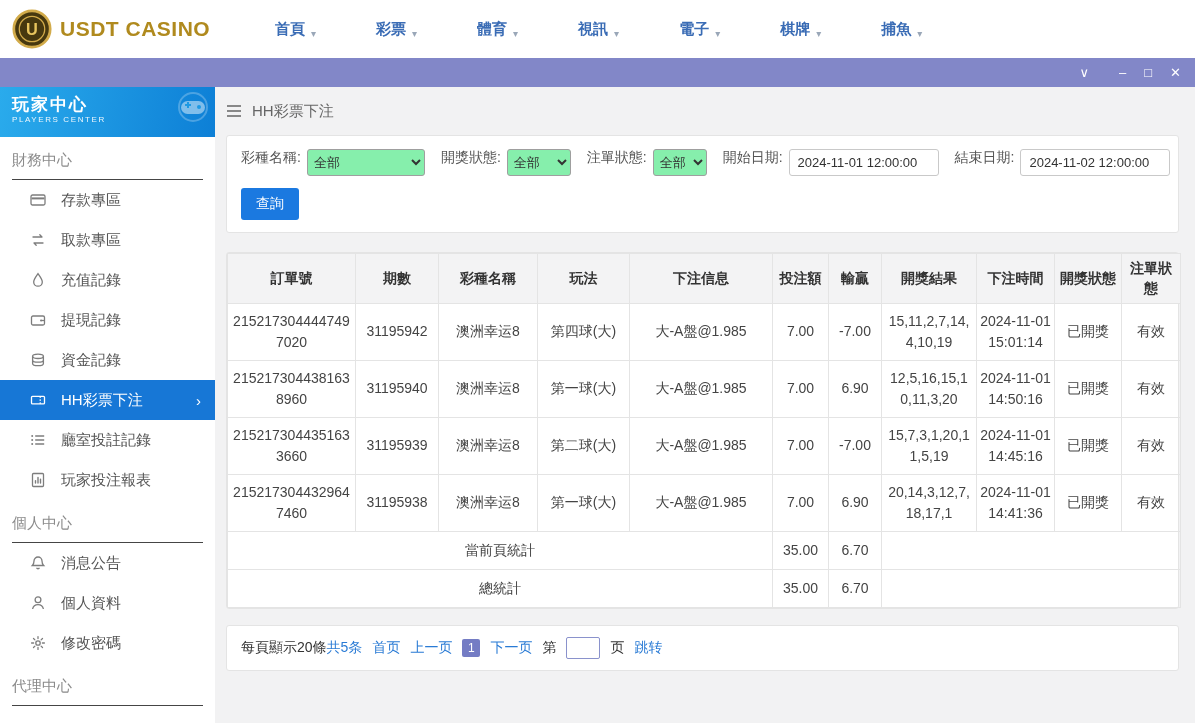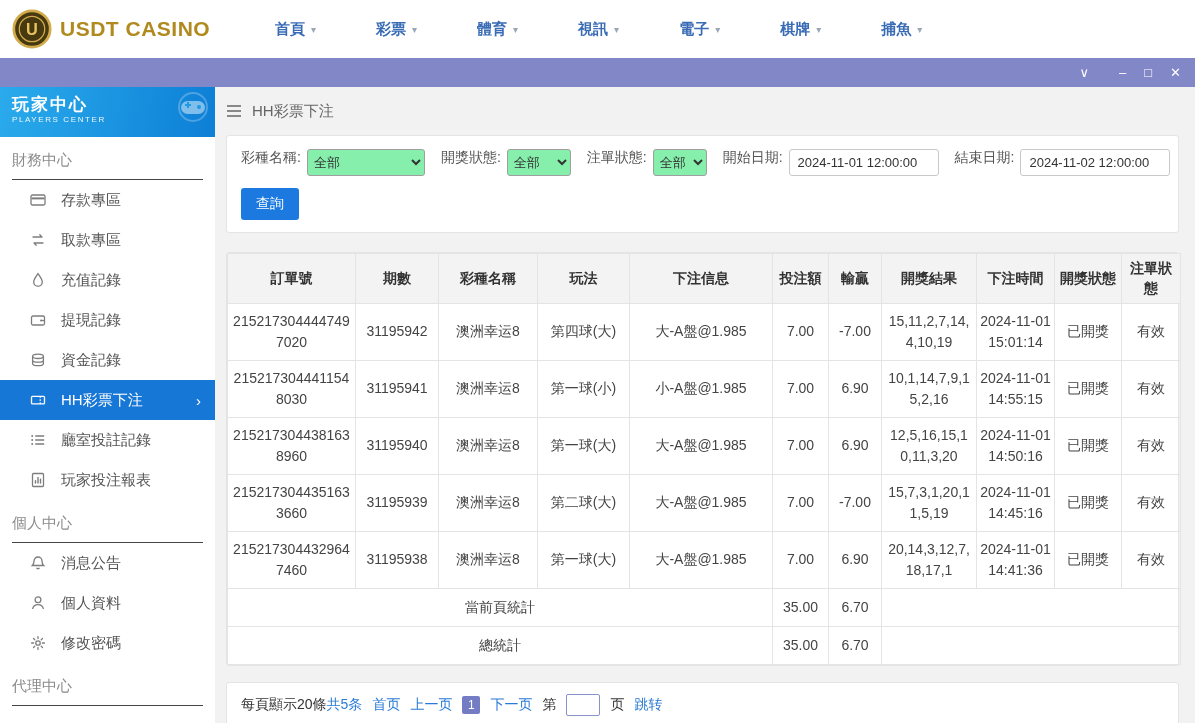--- a/index.html
+++ b/index.html
@@ -4,21 +4,21 @@
 <style>
   *{box-sizing:border-box;margin:0;padding:0}
   html,body{width:1195px;height:723px;overflow:hidden}
   body{font-family:"Liberation Sans","DejaVu Sans",sans-serif;background:#f2f2f3;font-size:14px;color:#333}
 
   
   .topbar{height:58px;background:#fff;display:flex;align-items:center;padding:0 12px}
   .brand{display:flex;align-items:center;gap:8px;width:235px;flex-shrink:0}
   .brand-name{font-size:21px;font-weight:800;color:#b08a1e;letter-spacing:.5px;white-space:nowrap}
   .top-nav{display:flex;gap:60px;margin-left:28px}
-  .nav-item{display:flex;align-items:center;gap:6px;color:#3a6cb5;font-size:15px;font-weight:700;cursor:pointer;white-space:nowrap}
+  .nav-item{display:flex;align-items:flex-end;gap:6px;color:#3a6cb5;font-size:15px;font-weight:700;cursor:pointer;white-space:nowrap}
   .nav-item .caret{color:#9aa7b8;font-size:10px;font-weight:400}
 
   
   .winbar{height:29px;background:#8287c8;display:flex;justify-content:flex-end;align-items:center;padding:0 14px;color:#fff}
   .winbtn{font-size:13px;line-height:1;cursor:pointer;margin-left:18px}
   .winbtn.first{margin-right:12px}
 
   
   .layout{display:flex;height:688px}
 
@@ -326,33 +326,20 @@
             <tr class="data-row">
               <td>2152173044447497020</td>
               <td>31195942</td>
               <td>澳洲幸运8</td>
               <td>第四球(大)</td>
               <td>大-A盤@1.985</td>
               <td>7.00</td>
               <td>-7.00</td>
               <td>15,11,2,7,14,4,10,19</td>
               <td>2024-11-01 15:01:14</td>
-              <td>已開獎</td>
-              <td>有效</td>
-            </tr>
-            <tr class="data-row">
-              <td>2152173044411548030</td>
-              <td>31195941</td>
-              <td>澳洲幸运8</td>
-              <td>第一球(小)</td>
-              <td>小-A盤@1.985</td>
-              <td>7.00</td>
-              <td>6.90</td>
-              <td>10,1,14,7,9,15,2,16</td>
-              <td>2024-11-01 14:55:15</td>
               <td>已開獎</td>
               <td>有效</td>
             </tr>
             <tr class="data-row">
               <td>2152173044381638960</td>
               <td>31195940</td>
               <td>澳洲幸运8</td>
               <td>第一球(大)</td>
               <td>大-A盤@1.985</td>
               <td>7.00</td>

